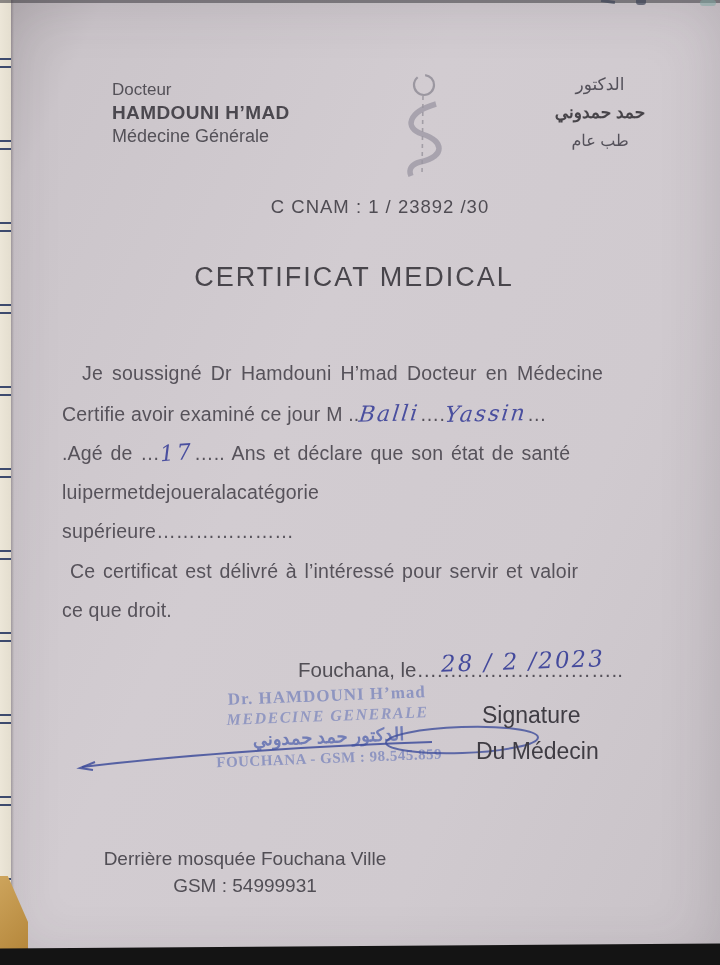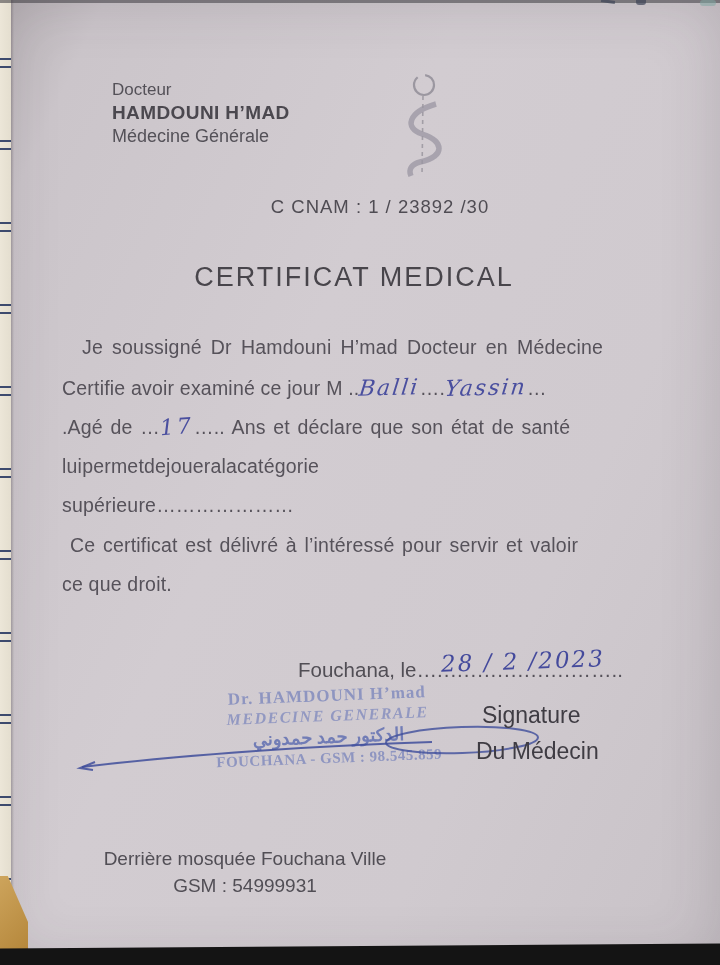--- a/index.html
+++ b/index.html
@@ -41,21 +41,21 @@
   .hdr-right .l2{font-size:17px;font-weight:bold;margin-top:7px;color:#474449;}
   .hdr-right .l3{font-size:16px;margin-top:8px;}
   .emblem{position:absolute;left:392px;top:72px;}
 
   .cnam{position:absolute;left:0;top:196px;width:760px;text-align:center;
     font-size:18.5px;letter-spacing:1px;color:#4f4c53;}
   .title{position:absolute;left:0;top:262px;width:708px;text-align:center;
     font-size:27px;letter-spacing:2px;color:#48454b;font-weight:500;}
 
   
-  .body-block{position:absolute;left:62px;top:328px;width:608px;color:#56525a;
+  .body-block{position:absolute;left:62px;top:354px;width:608px;color:#56525a;
     font-size:19.5px;letter-spacing:.2px;}
   .bl{height:39.5px;line-height:39.5px;white-space:nowrap;}
   .bl.indent{padding-left:20px;}
   .bl.ws1{word-spacing:3.5px;}
   .bl.ws2{word-spacing:2px;}
   .bl.flexjust{display:flex;padding-right:4px;}
   .hw{font-family:"DejaVu Serif", serif;font-style:italic;color:#4a4f9f;}
   .hw.name{font-size:22px;letter-spacing:2px;transform:rotate(-1.5deg) skewX(-8deg);display:inline-block;}
   .hw.age{font-size:22px;letter-spacing:3px;display:inline-block;transform:rotate(-4deg);}
   .dots{color:#56525a;}
@@ -107,20 +107,25 @@
   </div>
 
   <div class="emblem">
     <svg width="60" height="110" viewBox="0 0 60 110">
       <circle cx="32" cy="13" r="10" fill="none" stroke="#9b97a0" stroke-width="2.2" stroke-dasharray="40 8"></circle>
       <line x1="31" y1="24" x2="30" y2="104" stroke="#a29ea6" stroke-width="1.6" stroke-dasharray="4 4"></line>
       <path d="M44 32 C 16 40, 12 56, 30 62 C 52 69, 54 84, 28 90 C 20 92, 16 97, 19 104" fill="none" stroke="#9a96a2" stroke-width="5.5" opacity=".75"></path>
     </svg>
   </div>
 
+  <div class="hdr-right">
+    <div class="l1">الدكتور</div>
+    <div class="l2">حمد حمدوني</div>
+    <div class="l3">طب عام</div>
+  </div>
 
   <div class="cnam">C  CNAM : 1 / 23892 /30</div>
 
   <div class="title">CERTIFICAT MEDICAL</div>
 
   <div class="body-block">
     <div class="bl indent ws1">Je soussigné Dr Hamdouni H’mad Docteur en Médecine</div>
     <div class="bl">
       <span>Certifie avoir examiné ce jour M ..</span><span class="hw name">Balli</span><span class="dots">….</span><span class="hw name">Yassin</span><span class="dots">…</span>
     </div>

